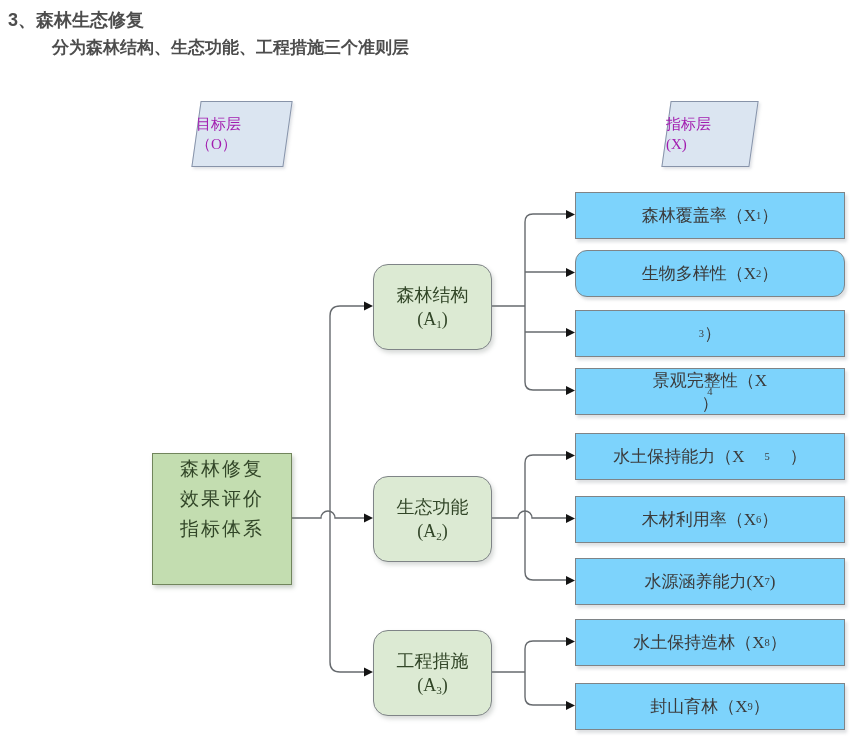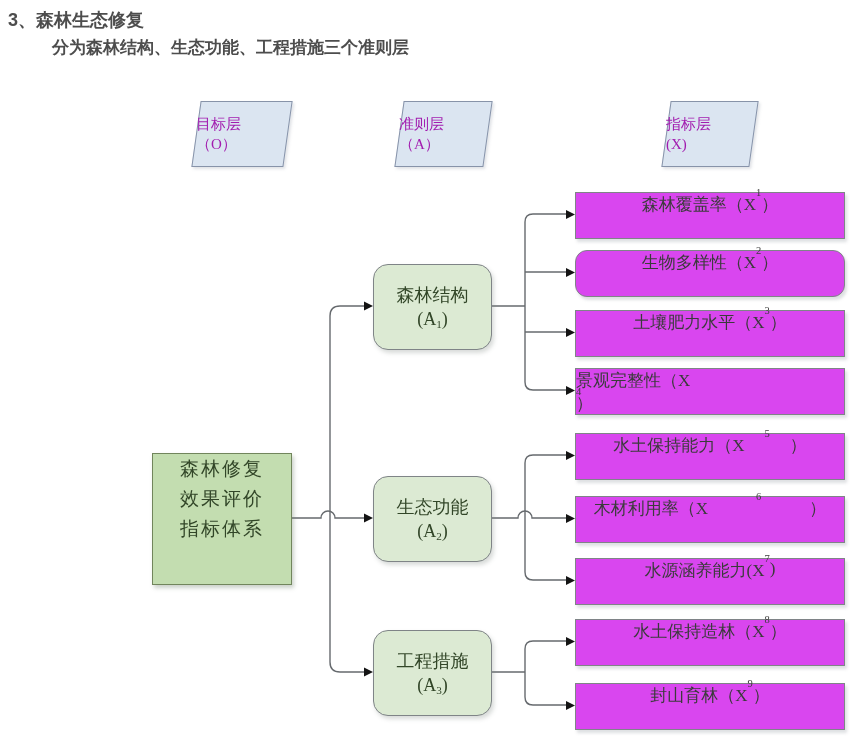--- a/index.html
+++ b/index.html
@@ -28,22 +28,22 @@
   .goal-txt{width:104px;font-size:19px;line-height:30px;letter-spacing:2px;color:#324628;
             text-align:center;}
   
   .crit{position:absolute;left:373px;width:117px;height:84px;z-index:2;
         background:#dcead3;border:1.4px solid #7f8487;border-radius:15px;
         box-shadow:2px 3px 4px rgba(125,135,130,.3);
         display:flex;flex-direction:column;align-items:center;justify-content:center;
         font-size:18px;line-height:24px;color:#324628;}
   
   .ind{position:absolute;left:575px;width:268px;height:45px;z-index:2;
-       background:#d946ef;border:1.4px solid #7f8487;box-shadow:2px 3px 3px rgba(135,145,150,.28);
-       display:flex;justify-content:center;
+       background:#7dd3fc;border:1.4px solid #7f8487;box-shadow:2px 3px 3px rgba(135,145,150,.28);
+       display:flex;align-items:center;justify-content:center;
        font-size:17px;color:#3b3b3b;white-space:nowrap;}
   sub.sx{font-size:0.62em;vertical-align:-0.28em;line-height:0;}
 </style>
 </head>
 <body>
 
 <div class="canvas">
 
   <div class="hdr">
     <div class="l1">3、森林生态修复</div>
@@ -80,27 +80,20 @@
     <polygon points="566,701 575,705.5 566,710"></polygon>
   </svg>
 
   <div class="para" style="left:196px;width:92px;">
     <div class="para-bg"></div>
     <div class="para-txt">
       <span>目标层</span>
       <span>（O）</span>
     </div>
   </div>
-  <div class="para" style="left:399px;width:89px;">
-    <div class="para-bg"></div>
-    <div class="para-txt">
-      <span>准则层</span>
-      <span>（A）</span>
-    </div>
-  </div>
   <div class="para" style="left:666px;width:88px;">
     <div class="para-bg"></div>
     <div class="para-txt">
       <span>指标层</span>
       <span>(X)</span>
     </div>
   </div>
 
   <div class="goal">
     <div class="goal-txt">森林修复效果评价指标体系</div>
@@ -123,35 +116,34 @@
     <span>森林覆盖率（X</span>
       <sub class="sx">1</sub>
       <span>）</span>
   </div>
   <div class="ind" style="top:250px;border-radius:12px;">
     <span>生物多样性（X</span>
       <sub class="sx">2</sub>
       <span>）</span>
   </div>
   <div class="ind" style="top:310px;">
-    <span>土壤肥力水平（X</span>
       <sub class="sx">3</sub>
       <span>）</span>
   </div>
   <div class="ind" style="top:368px;flex-direction:column;">
     <span>景观完整性（X</span>
       <sub class="sx">4</sub>
       <span>）</span>
   </div>
   <div class="ind" style="top:433px;gap:20px;">
     <span>水土保持能力（X</span>
       <sub class="sx">5</sub>
       <span>）</span>
   </div>
-  <div class="ind" style="top:496px;gap:48px;">
+  <div class="ind" style="top:496px;">
     <span>木材利用率（X</span>
       <sub class="sx">6</sub>
       <span>）</span>
   </div>
   <div class="ind" style="top:558px;">
     <span>水源涵养能力(X</span>
       <sub class="sx">7</sub>
       <span>)</span>
   </div>
   <div class="ind" style="top:619px;">

